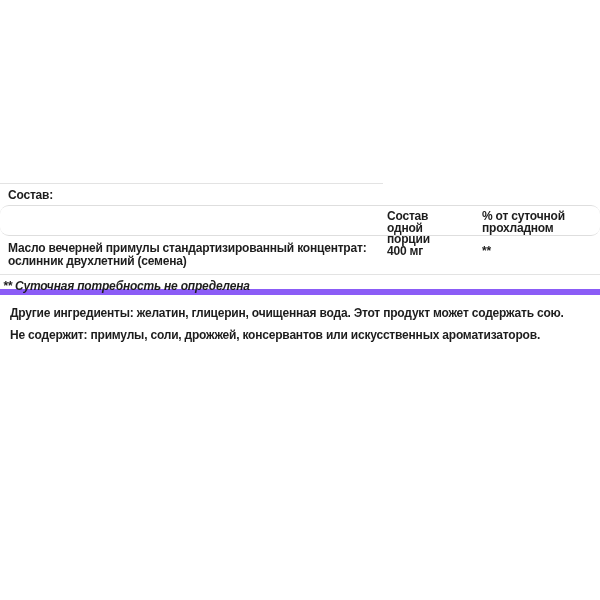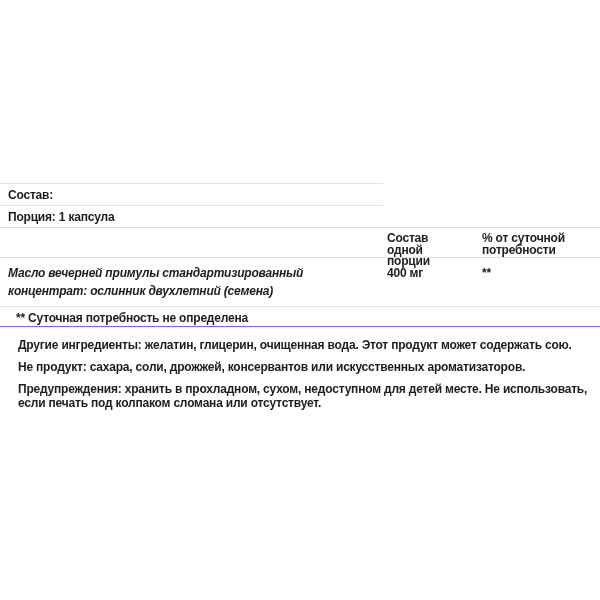--- a/index.html
+++ b/index.html
@@ -34,88 +34,85 @@
     line-height: 12px;
     white-space: nowrap;
   }
   
   .thead {
     border-top: 1px solid #dedede;
     border-bottom: 1px solid #dedede;
     display: flex;
     height: 31px;
     box-sizing: border-box;
+    border-radius: 9px;
   }
   .trow {
     display: flex;
     min-height: 35px;
     border-bottom: 1px solid #e3e3e3;
     box-sizing: border-box;
   }
   .c1 {
     width: 387px;
     box-sizing: border-box;
     padding: 6px 14px 6px 8px;
-    line-height: 18px;
-    font-style: italic;
+    line-height: 13px;
   }
   .c2 { width: 78px; margin-right: 17px; line-height: 11.5px; }
   .c3 { flex: 1; line-height: 11.5px; }
   .thead .c2, .thead .c3 { padding-top: 5px; }
   .trow .c2, .trow .c3 { padding-top: 10px; }
   .tfoot {
-    border-bottom: 1px solid #8b5cf6;
+    border-bottom: 6px solid #8b5cf6;
     height: 20px;
     box-sizing: border-box;
-    padding: 5px 0 0 16px;
+    padding: 5px 0 0 3px;
     line-height: 12px;
     white-space: nowrap;
+    font-style: italic;
   }
   
   .notes {
     padding: 11px 4px 0 2px;
     width: 594px;
     box-sizing: border-box;
   }
   .notes p {
-    margin: 0 0 8px 16px;
+    margin: 0 0 8px 8px;
     line-height: 14px;
   }
 </style>
 </head>
 <body>
 
 <div class="panel">
 
   <div class="info-rows">
     <div class="info-row">
       <span>Состав:</span>
     </div>
-    <div class="info-row">
-      <span>Порция: 1 капсула</span>
-    </div>
   </div>
 
   <div class="facts-table">
     <div class="thead">
       <div class="c1"></div>
       <div class="c2">Состав одной порции</div>
-      <div class="c3">% от суточной потребности</div>
+      <div class="c3">% от суточной прохладном</div>
     </div>
 
     <div class="trow">
       <div class="c1">Масло вечерней примулы стандартизированный концентрат: ослинник двухлетний (семена)</div>
       <div class="c2">400 мг</div>
       <div class="c3">**</div>
     </div>
 
     <div class="tfoot">
       <span>** Суточная потребность не определена</span>
     </div>
   </div>
 
   <div class="notes">
     <p>Другие ингредиенты: желатин, глицерин, очищенная вода. Этот продукт может содержать сою.</p>
-    <p>Не продукт: сахара, соли, дрожжей, консервантов или искусственных ароматизаторов.</p>
-    <p>Предупреждения: хранить в прохладном, сухом, недоступном для детей месте. Не использовать, если печать под колпаком сломана или отсутствует.</p>
+    <p>Не содержит: примулы, соли, дрожжей, консервантов или искусственных ароматизаторов.</p>
   </div>
 
 </div>
 
 </body></html>

